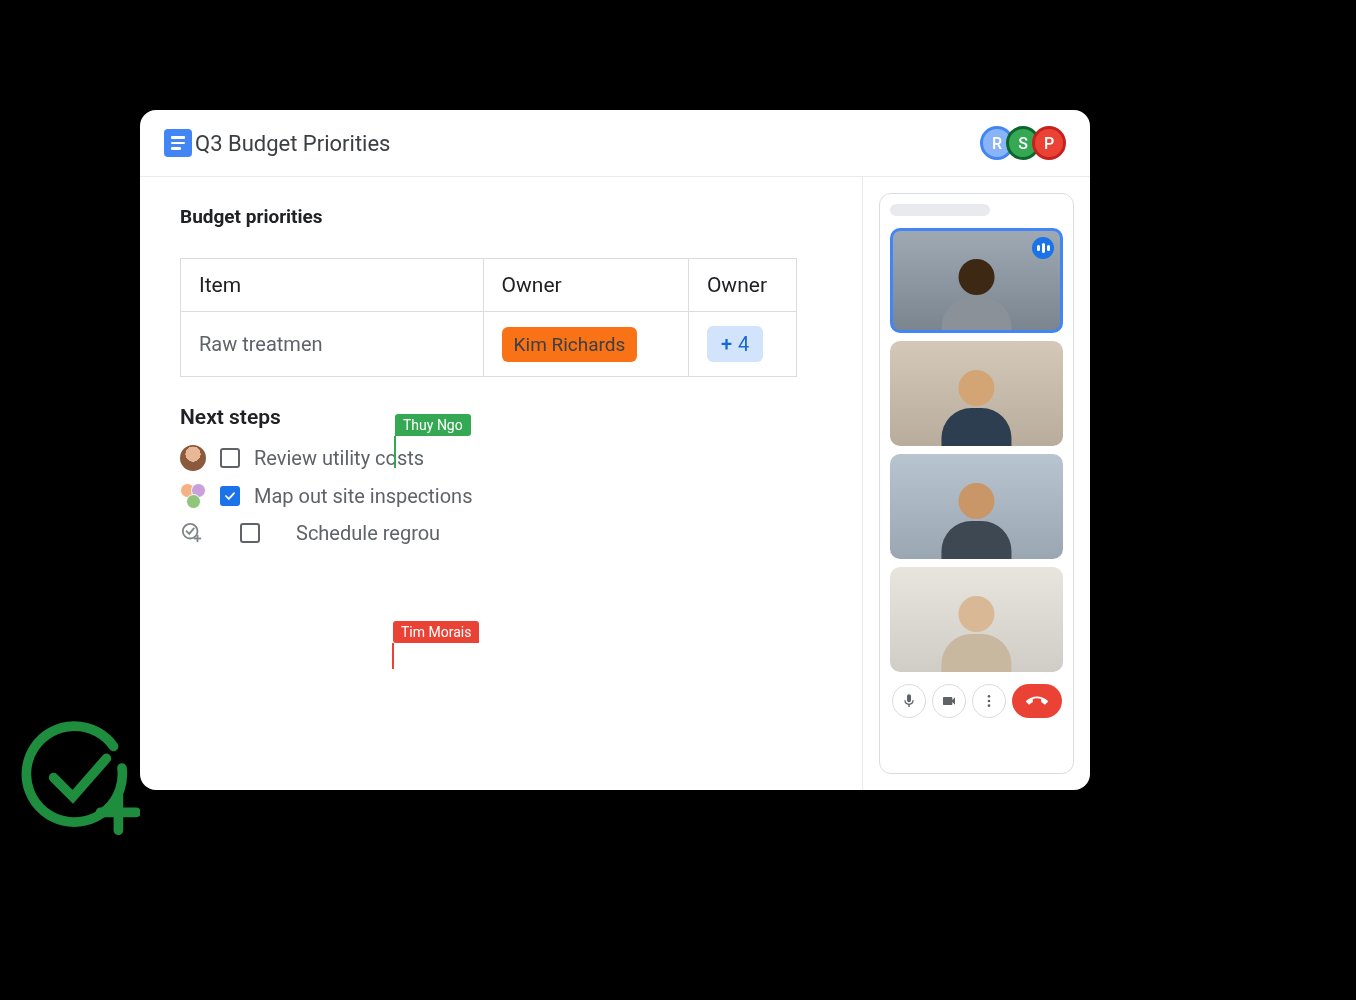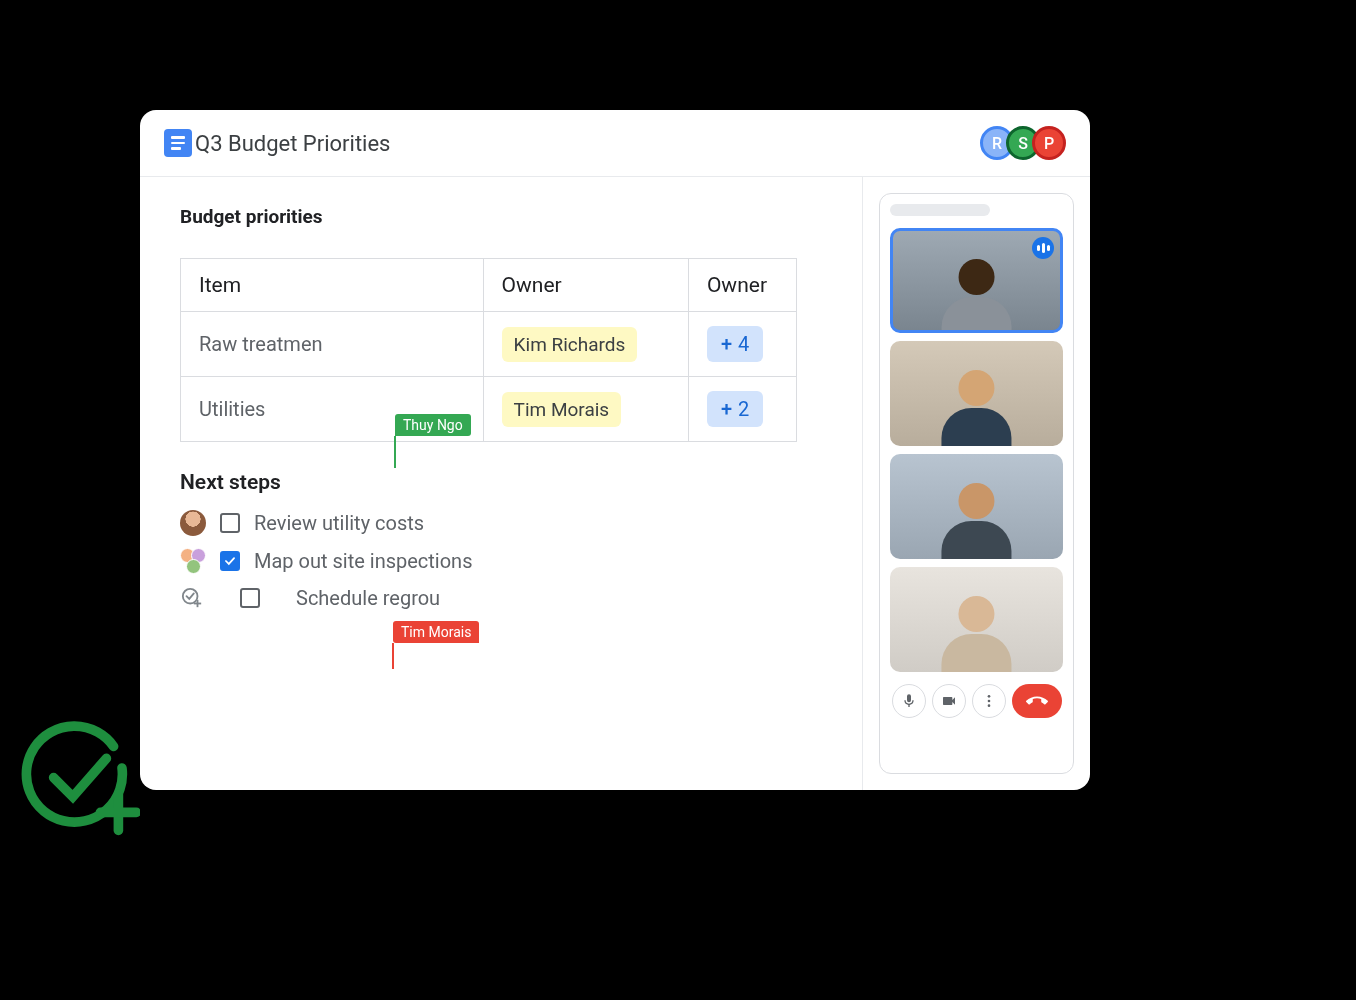--- a/index.html
+++ b/index.html
@@ -103,21 +103,21 @@
       padding: 14px 18px;
       text-align: left;
       font-size: 20px;
       color: #5f6368;
       font-weight: 400;
       vertical-align: middle;
     }
     th { color: #202124; font-weight: 400; font-size: 21px; }
     .chip {
       display: inline-block;
-      background: #fef9c3;
+      background: #f97316;
       border-radius: 6px;
       padding: 6px 12px;
       color: #3c4043;
       font-size: 19px;
     }
     .vote-chip {
       display: inline-flex;
       align-items: center;
       gap: 6px;
       border-radius: 6px;
@@ -342,28 +342,20 @@
           <th style="width:280px">Item</th>
           <th style="width:190px">Owner</th>
           <th style="width:100px">Owner</th>
         </tr>
         <tr>
           <td>Raw treatmen</td>
           <td><span class="chip">Kim Richards</span></td>
           <td><span class="vote-chip vote-active">
                   <span class="plus">+</span>
                   <span>4</span>
-                </span></td>
-        </tr>
-        <tr>
-          <td>Utilities</td>
-          <td><span class="chip">Tim Morais</span></td>
-          <td><span class="vote-chip vote-active">
-                  <span class="plus">+</span>
-                  <span>2</span>
                 </span></td>
         </tr>
       </tbody>
         </table>
 
       <div class="cursor-label" style="left:255px; top:237px;">Thuy Ngo</div>
       <div class="cursor-line-green" style="left:254px; top:259px; height:32px;"></div>
 
       <div class="next-steps-title">Next steps</div>
 

